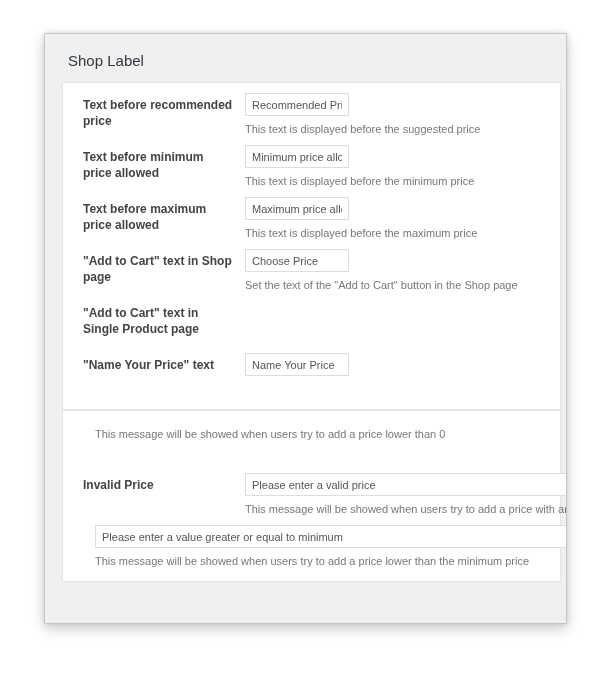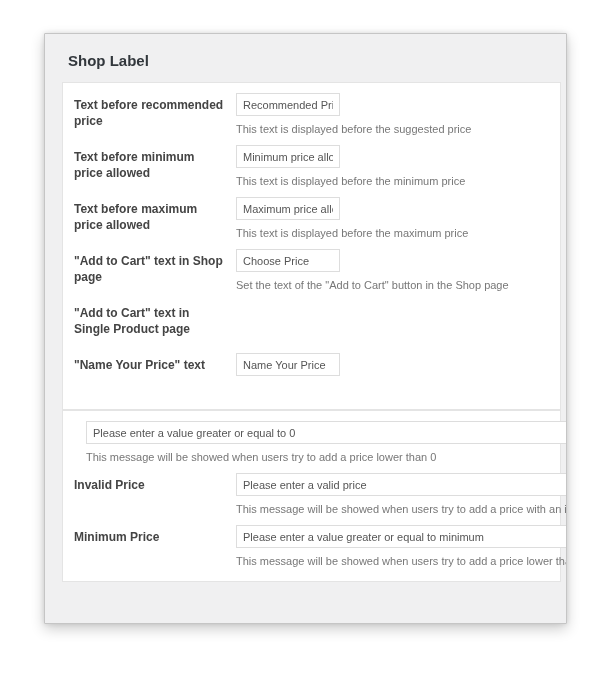--- a/index.html
+++ b/index.html
@@ -17,36 +17,37 @@
     width: 523px;
     height: 591px;
     background: #f0f0f1;
     border: 1px solid #c5c5c5;
     border-radius: 1px;
     box-shadow: 0 5px 14px rgba(0,0,0,0.20), 0 0 5px rgba(0,0,0,0.10);
     overflow: hidden;
   }
   .section-title {
     font-size: 15px;
-    font-weight: 700;
+    font-weight: 400;
     color: #32373c;
     line-height: 16px;
     padding: 19px 0 13px 23px;
   }
   .panel {
     background: #ffffff;
     border: 1px solid #e4e4e4;
     margin: 0 5px 0 17px;
     padding: 10px 0 4px 0;
   }
   .row {
     display: flex;
     align-items: flex-start;
     min-height: 52px;
     padding-left: 11px;
+    margin-left: 9px;
   }
   .row-label {
     flex: none;
     width: 150px;
     font-size: 12px;
     font-weight: bold;
     color: #444444;
     line-height: 1.35;
     padding-top: 4px;
   }
@@ -129,35 +130,33 @@
       </div>
     </div>
 
   </div>
 
 
   <div class="panel panel--messages">
 
     <div class="row">
       <div class="row-field">
-        <input type="text" class="text-input" value="Please enter a value greater or equal to 0" style="">
         <div class="row-desc">This message will be showed when users try to add a price lower than 0</div>
       </div>
     </div>
 
     <div class="row">
       <div class="row-label">Invalid Price</div>
       <div class="row-field">
         <input type="text" class="text-input" value="Please enter a valid price" style="">
         <div class="row-desc">This message will be showed when users try to add a price with an invalid format</div>
       </div>
     </div>
 
     <div class="row">
-      <div class="row-label">Minimum Price</div>
       <div class="row-field">
         <input type="text" class="text-input" value="Please enter a value greater or equal to minimum" style="">
         <div class="row-desc">This message will be showed when users try to add a price lower than the minimum price</div>
       </div>
     </div>
 
   </div>
 
 </div>
 

